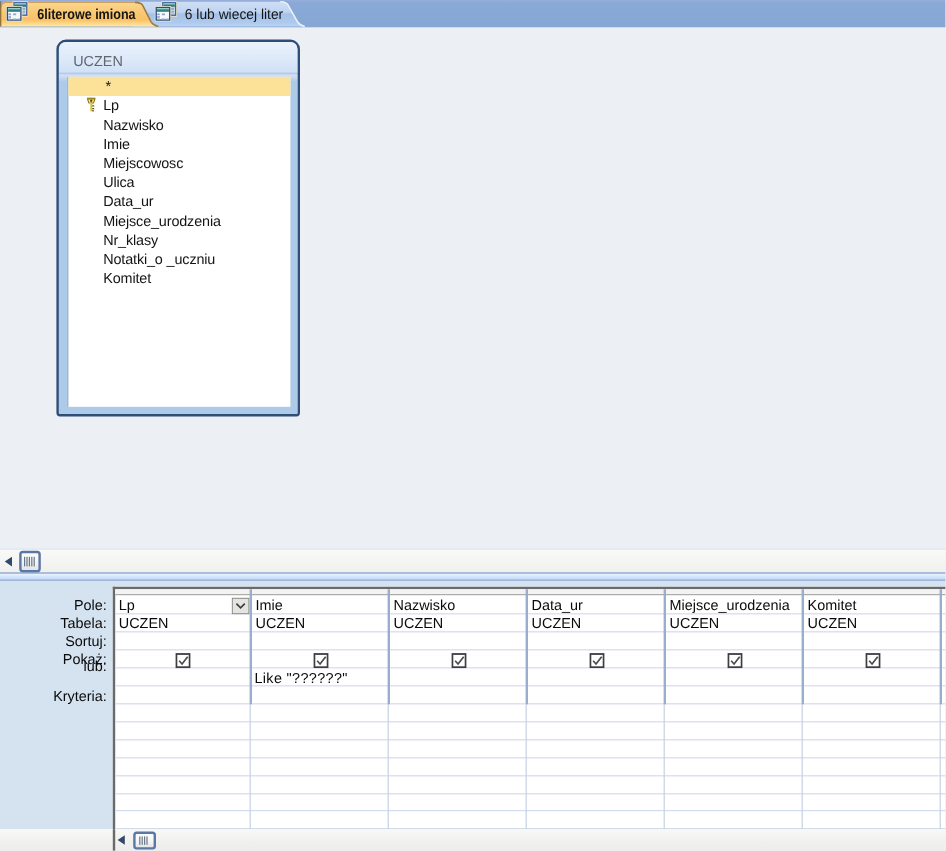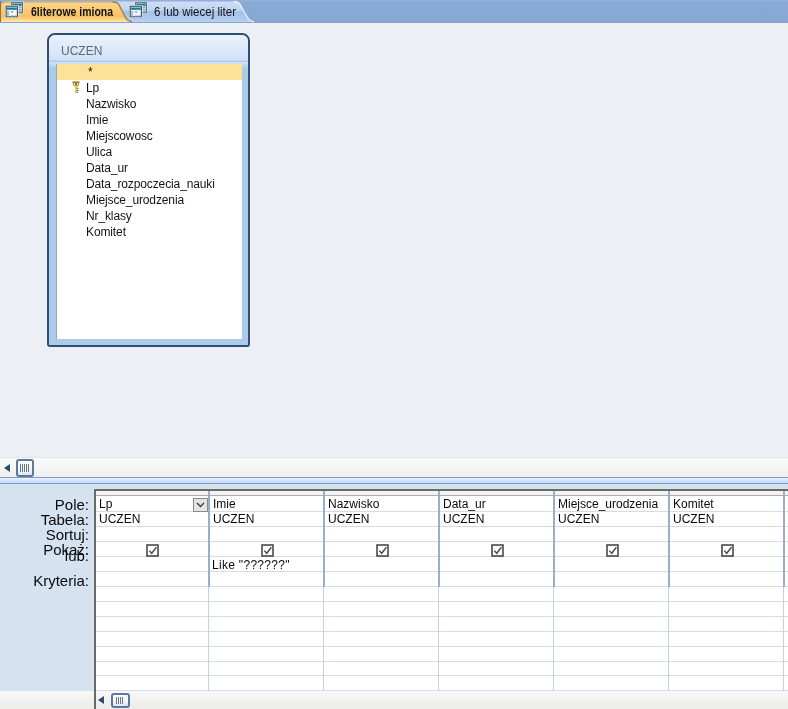--- a/index.html
+++ b/index.html
@@ -26,21 +26,21 @@
 #bluebar { position:absolute; left:0; top:477px; width:788px; height:7px;
   border-top:1px solid #7E9CCB; border-bottom:1px solid #7E9CCB;
   background:linear-gradient(#EEF4FE, #D7E7FC 45%, #BED9FB); }
 .thumb { position:absolute; border:2px solid #5B77A4; border-radius:3px;
   background:linear-gradient(#FEFEFE, #F0F2F4 65%, #E2E5E9); }
 .grip { position:absolute; width:1px; background:#6B7686; }
 .larrow { position:absolute; width:0; height:0; border-style:solid; }
 
 
 #bpane { position:absolute; left:0; top:484px; width:788px; height:207px; background:#D5E3F1; }
-.glabel { position:absolute; left:0; width:89px; text-align:right; font-size:15px; color:#0A0A0A; line-height:15px; }
+.glabel { position:absolute; left:0; width:89px; text-align:right; font-size:12px; color:#0A0A0A; line-height:15px; }
 
 
 #grid { position:absolute; left:94px; top:489px; width:694px; height:202px;
   background:#fff; border-top:2px solid #6A6A6A; border-left:2px solid #6A6A6A; }
 #gridhead { position:absolute; left:0; top:0; width:692px; height:5px; background:#F3F3F1; border-bottom:1px solid #ACACAC; }
 .hline { position:absolute; left:0; width:692px; height:1px; background:#D2DCEA; }
 .vsep { position:absolute; width:2px; background:#99AECE; }
 .vsep2 { position:absolute; width:1px; background:#C6D1E3; }
 .gcell { position:absolute; font-size:12px; color:#0A0A0A; line-height:15px; white-space:nowrap; }
 .cb { position:absolute; width:13px; height:13px; }
@@ -114,23 +114,23 @@
   <div id="winhead">UCZEN</div>
   <div id="winbody">
     <div id="fieldlist">
       <div class="frow sel" style="padding-left:31px;">*</div>
       <div class="frow">Lp</div>
       <div class="frow">Nazwisko</div>
       <div class="frow">Imie</div>
       <div class="frow">Miejscowosc</div>
       <div class="frow">Ulica</div>
       <div class="frow">Data_ur</div>
-      <div class="frow">Data_rozpoczecia_nauki</div>
       <div class="frow">Miejsce_urodzenia</div>
       <div class="frow">Nr_klasy</div>
+      <div class="frow">Notatki_o _uczniu</div>
       <div class="frow">Komitet</div>
 
       <svg class="abs" style="left:14px; top:17px" width="11" height="14">
         <path d="M1.6,0.9 h6.8" stroke="#B08C20" stroke-width="1.2"></path>
         <path d="M1.9,1.5 L8.1,1.5 L6.9,4.8 L3.1,4.8 Z" fill="#F4EC9A" stroke="#93781A" stroke-width="0.9"></path>
         <circle cx="5" cy="2.9" r="1" fill="#645112"></circle>
         <path d="M5,4.8 V11.8" stroke="#D4AF28" stroke-width="1.8"></path>
         <path d="M4.7,4.8 V11.6" stroke="#F2E68E" stroke-width="0.7"></path>
         <path d="M5.9,7.3 h1.6 M5.9,9.5 h1.6 M5.9,11.3 h1.2" stroke="#645112" stroke-width="1.1"></path>
       </svg>

